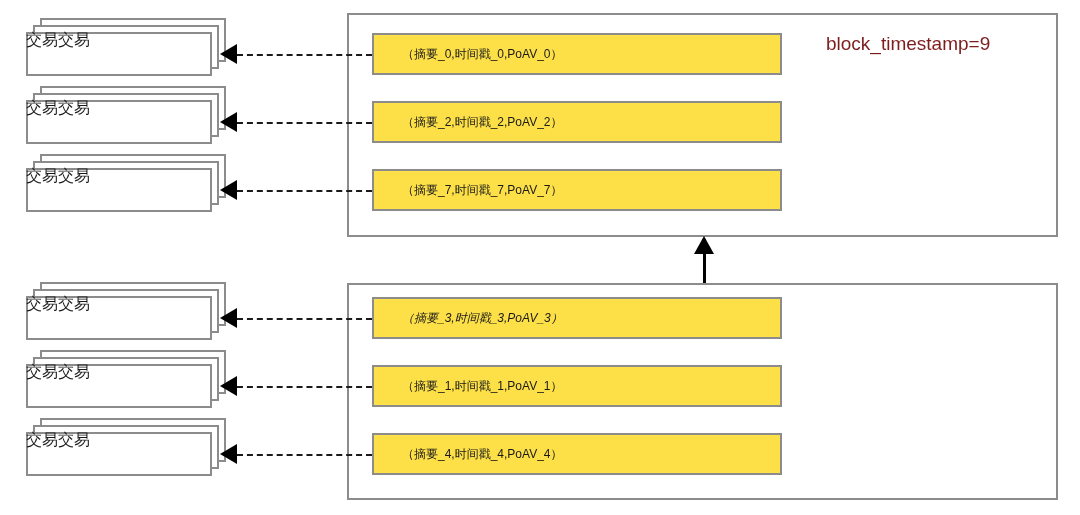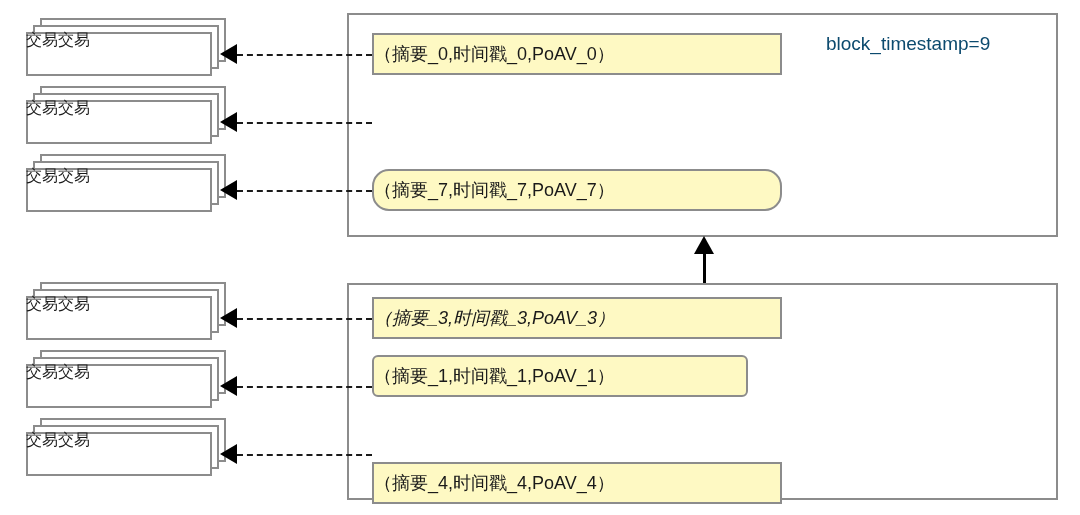--- a/index.html
+++ b/index.html
@@ -22,34 +22,35 @@
     box-sizing: border-box;
     border: 2px solid #8c8c8c;
     background: #ffffff;
   }
 
   
   .entry {
     position: absolute;
     box-sizing: border-box;
     border: 2px solid #8c8c8c;
-    background: #fef9c3;
+    background: #fde047;
     display: flex;
     align-items: center;
-    font-size: 18px;
+    padding-left: 28px;
+    font-size: 12px;
     color: #1a1a1a;
     white-space: nowrap;
     letter-spacing: 0px;
   }
 
   
   .block-label {
     position: absolute;
     font-size: 19px;
-    color: #0c4a6e;
+    color: #7f1d1d;
     white-space: nowrap;
   }
 
   
   .tx-stack {
     position: absolute;
     width: 200px;
     height: 58px;
   }
   .tx-card {
@@ -111,29 +112,30 @@
   }
 </style>
 </head>
 <body>
 
 <div id="canvas">
 
   <div class="block" style="left:347px; top:13px; width:711px; height:224px;"></div>
 
   <div class="entry" style="left:372px; top:33px; width:410px; height:42px;">（摘要_0,时间戳_0,PoAV_0）</div>
-  <div class="entry" style="left:372px; top:169px; width:410px; height:42px;border-radius:17px;">（摘要_7,时间戳_7,PoAV_7）</div>
+  <div class="entry" style="left:372px; top:101px; width:410px; height:42px;">（摘要_2,时间戳_2,PoAV_2）</div>
+  <div class="entry" style="left:372px; top:169px; width:410px; height:42px;">（摘要_7,时间戳_7,PoAV_7）</div>
 
   <div class="block-label" style="left:826px; top:33px;">block_timestamp=9</div>
 
   <div class="block" style="left:347px; top:283px; width:711px; height:217px;"></div>
 
   <div class="entry" style="left:372px; top:297px; width:410px; height:42px;font-style:italic;">（摘要_3,时间戳_3,PoAV_3）</div>
-  <div class="entry" style="left:372px; top:355px; width:376px; height:42px;border-radius:6px;">（摘要_1,时间戳_1,PoAV_1）</div>
-  <div class="entry" style="left:372px; top:433px; width:410px; height:42px;margin-top:29px;">（摘要_4,时间戳_4,PoAV_4）</div>
+  <div class="entry" style="left:372px; top:365px; width:410px; height:42px;">（摘要_1,时间戳_1,PoAV_1）</div>
+  <div class="entry" style="left:372px; top:433px; width:410px; height:42px;">（摘要_4,时间戳_4,PoAV_4）</div>
 
 
   <div class="link-shaft" style="left:703px; top:252px; height:31px;"></div>
   <div class="link-head" style="left:694px; top:236px;"></div>
 
   <div class="tx-stack" style="left:26px; top:18px;">
     <div class="tx-card c3"></div>
     <div class="tx-card c2"></div>
     <div class="tx-card c1"></div>
     <div class="tx-label">交易交易</div>

